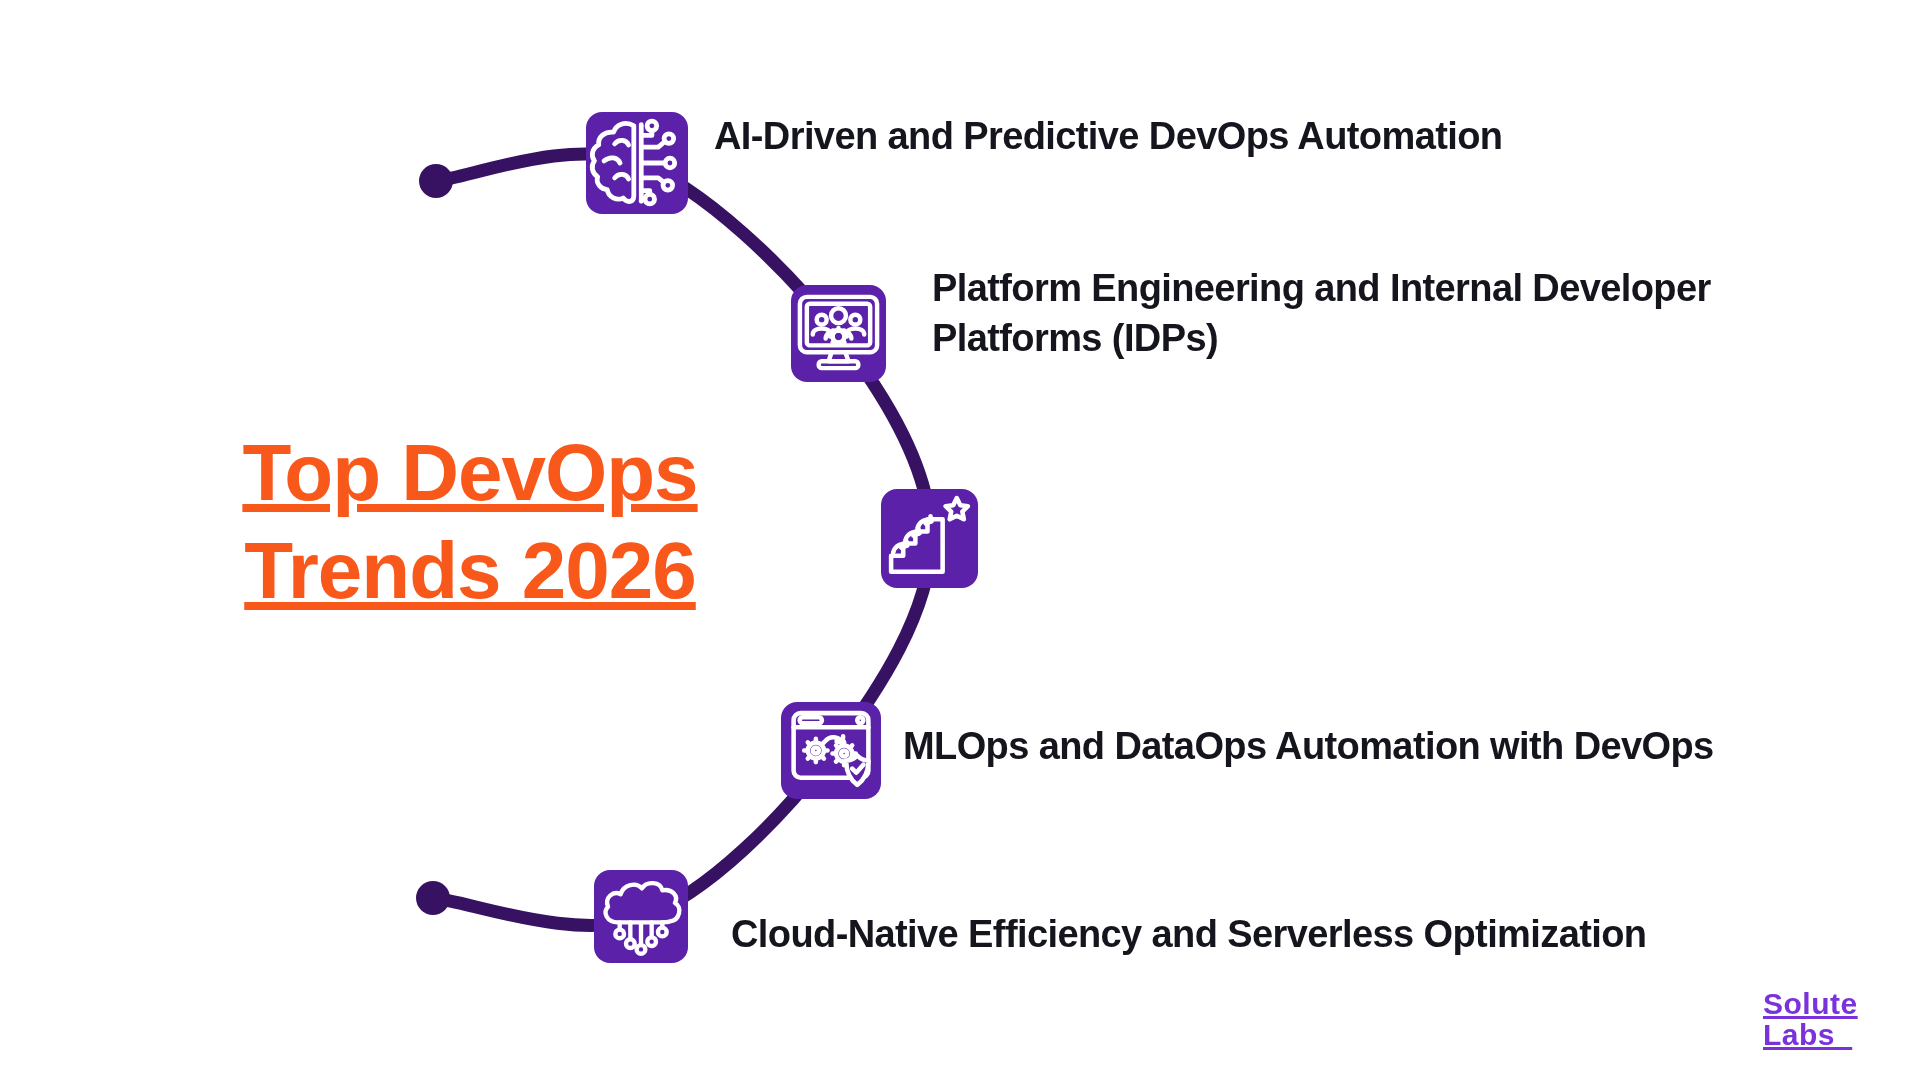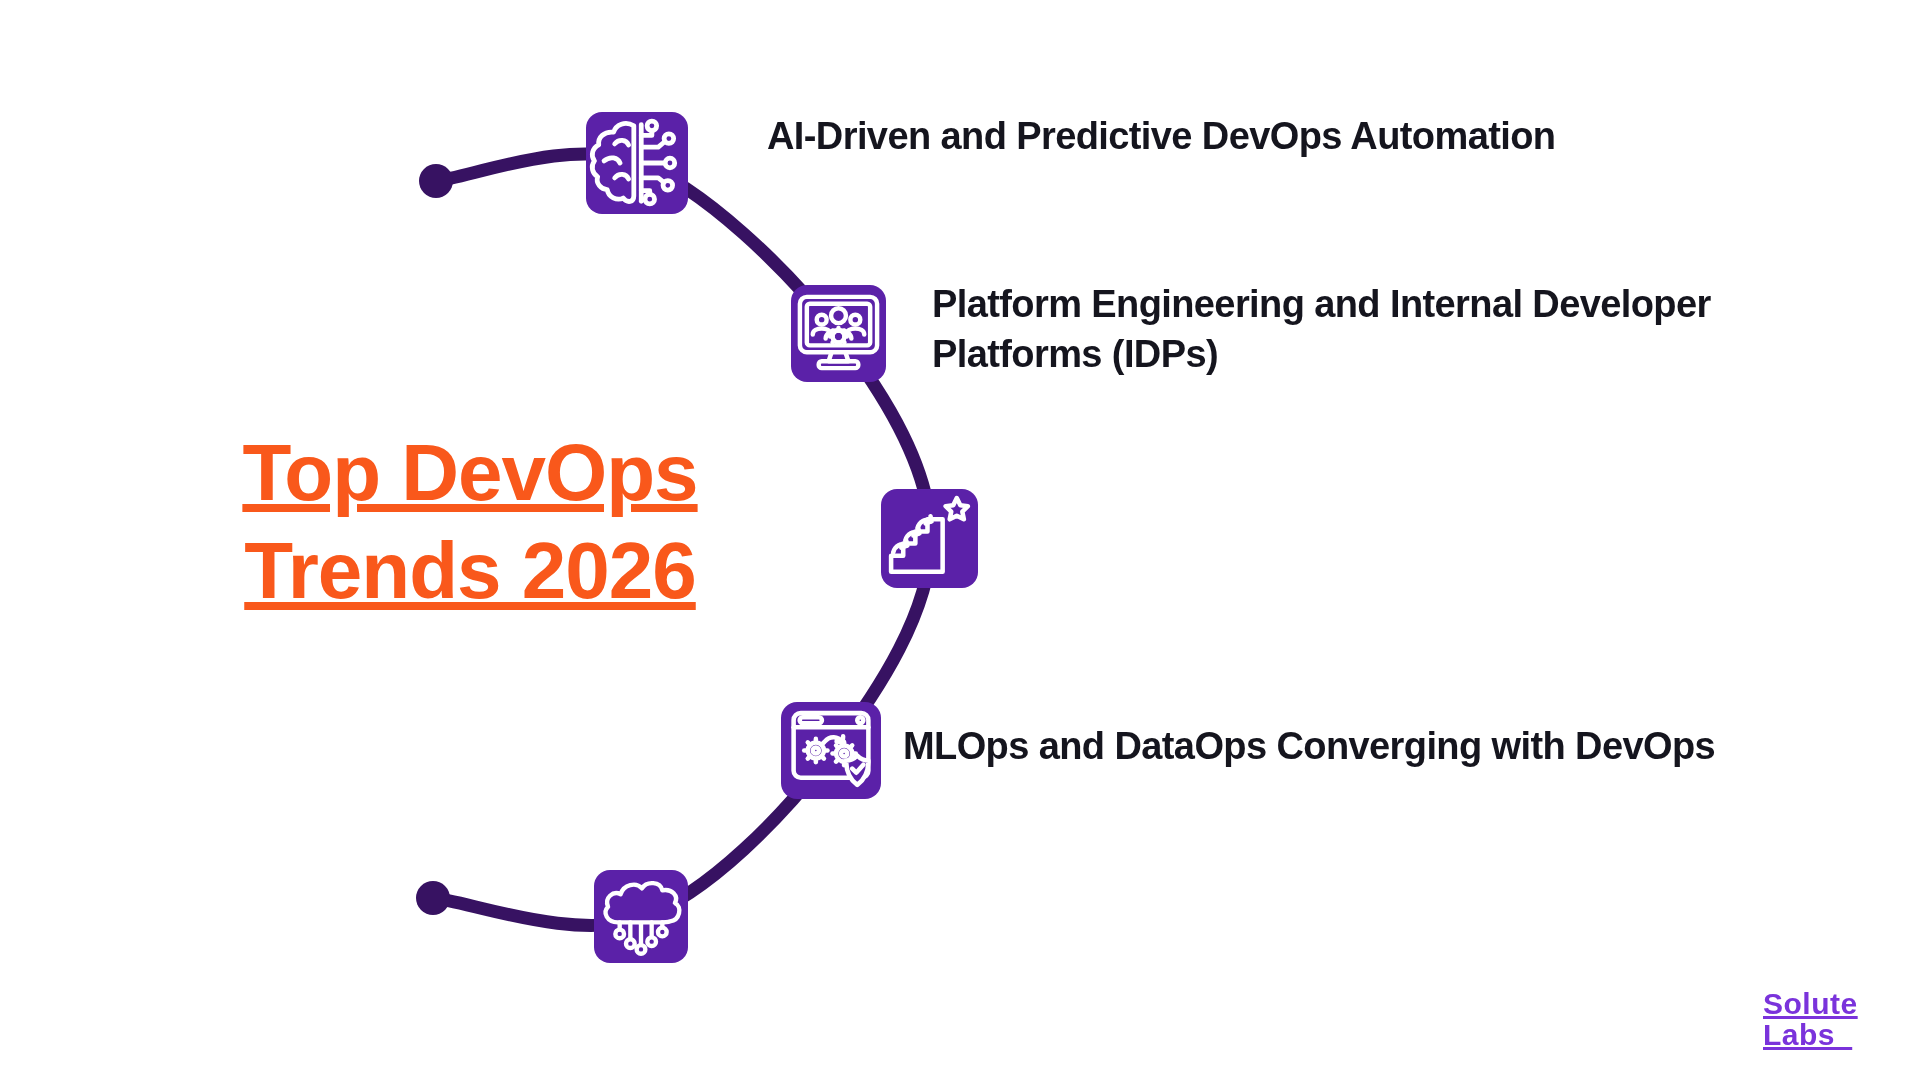--- a/index.html
+++ b/index.html
@@ -28,22 +28,22 @@
   #icon2{left:791px;top:285px;width:95px;height:97px;}
   #icon3{left:881px;top:489px;width:97px;height:99px;}
   #icon4{left:781px;top:702px;width:100px;height:97px;}
   #icon5{left:594px;top:870px;width:94px;height:93px;}
   
   .item-text{
     position:absolute;transform:translateY(-50%);
     color:#15151E;font-weight:700;font-size:38px;letter-spacing:-0.6px;
     white-space:nowrap;line-height:50px;
   }
-  #t1{left:767px;top:136px;}
-  #t2{left:932px;top:313px;white-space:pre-line;margin-top:16px;}
+  #t1{left:714px;top:136px;}
+  #t2{left:932px;top:313px;white-space:pre-line;}
   #t3{left:1014px;top:540px;}
   #t4{left:903px;top:746px;}
   #t5{left:731px;top:934px;}
   
   .logo{
     position:absolute;left:1763px;top:988px;
     color:#7A33DB;font-weight:700;font-size:30px;line-height:31px;
     letter-spacing:0.5px;white-space:nowrap;text-decoration:underline;
   }
 </style>
@@ -148,36 +148,37 @@
       <path class="ic" d="M53 43 L55.2 45.2"></path>
         <path class="ic" d="M66.8 56.8 L69 59"></path>
       <path class="ic" d="M69 43 L66.8 45.2"></path>
         <path class="ic" d="M55.2 56.8 L53 59"></path>
       <path class="ic" d="M42 39 C47 33 55 34 59 39"></path>
       <path class="ic" d="M60 34 L59.5 40 L53.5 39"></path>
       <path class="ic-fill" d="M74 53 C77 56 81 58 85 58 C85 70 81 77 74 82 C67 77 63 70 63 58 C67 58 71 56 74 53 Z"></path>
       <path class="ic" d="M69 66 L73 70 L80 62"></path>
     </svg>
   </div>
-  <div class="item-text" id="t4">MLOps and DataOps Converging with DevOps</div>
+  <div class="item-text" id="t4">MLOps and DataOps Automation with DevOps</div>
 
   <div class="icon-box" id="icon5">
     <svg viewBox="0 0 96 96">
       <path class="ic" d="M24 54 C13 54 8 44 14 38 C10 29 19 21 27 25 C30 15 43 12 49 19 C54 11 68 12 70 21 C80 19 87 27 83 34 C91 38 88 52 78 53 C75 54 72 54 68 54 Z"></path>
       <path class="ic" d="M26 54 L26 61"></path>
         <circle class="ic" cx="26" cy="66" r="4.5"></circle>
       <path class="ic" d="M37 54 L37 71"></path>
         <circle class="ic" cx="37" cy="76" r="4.5"></circle>
       <path class="ic" d="M48 56 L48 77"></path>
         <circle class="ic" cx="48" cy="82" r="4.5"></circle>
       <path class="ic" d="M59 54 L59 69"></path>
         <circle class="ic" cx="59" cy="74" r="4.5"></circle>
       <path class="ic" d="M70 54 L70 59"></path>
         <circle class="ic" cx="70" cy="64" r="4.5"></circle>
     </svg>
   </div>
+  <div class="item-text" id="t5">Cloud-Native Efficiency and Serverless Optimization</div>
 
   <div class="logo">
     <div>Solute</div>
     <div>Labs_</div>
   </div>
 
 </div>
 
 </body></html>

